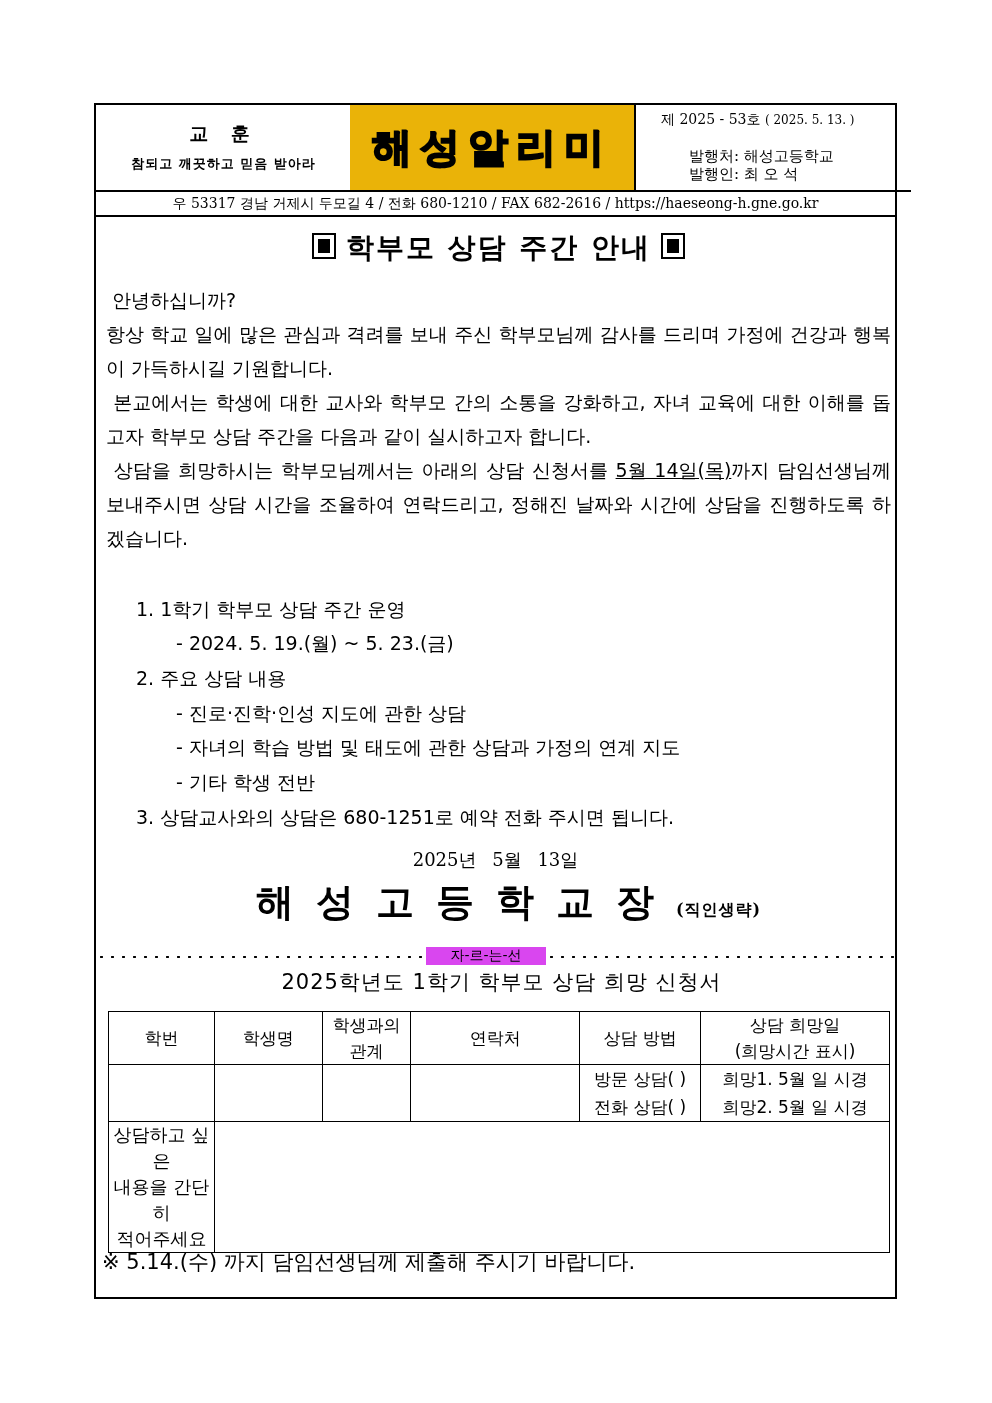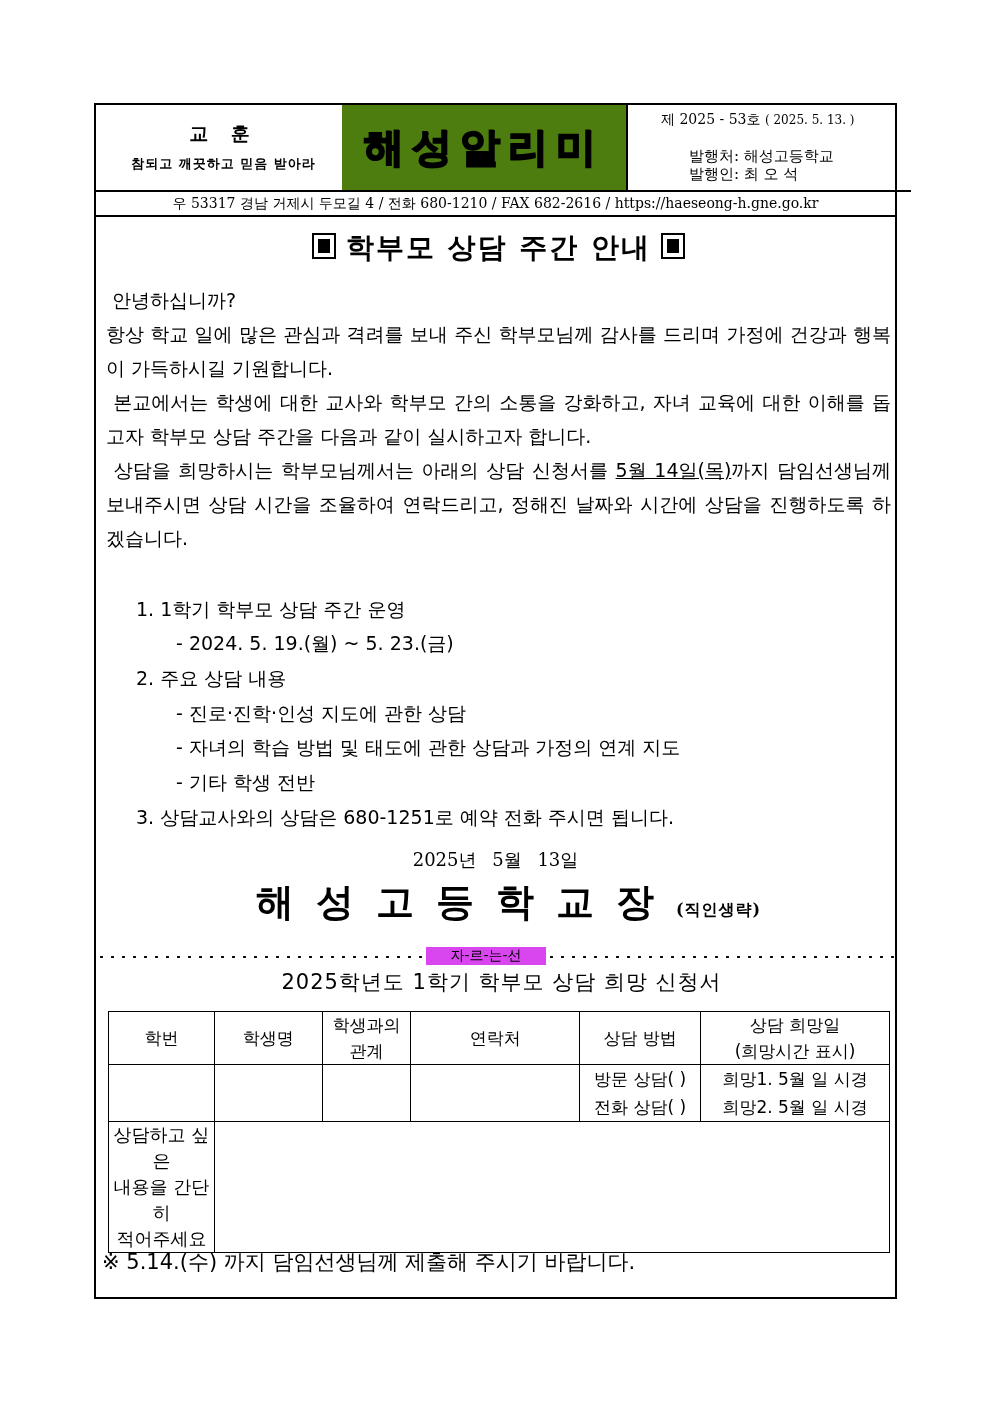--- a/index.html
+++ b/index.html
@@ -3,21 +3,21 @@
 <meta charset="utf-8">
 <style>
   html, body { margin: 0; padding: 0; background: #ffffff; }
   body { width: 992px; height: 1403px; position: relative; font-family: "DejaVu Sans", sans-serif; color: #000; }
   .page { position: absolute; left: 94px; top: 103px; width: 799px; height: 1192px; border: 2px solid #000; }
   
   .hdr { position: absolute; left: 0; top: 0; width: 815px; height: 85px; border-bottom: 2px solid #000; }
   .hdr-motto { position: absolute; left: 0; top: 0; width: 255px; height: 85px; border-right: 2px solid #000; text-align: center; }
   .motto-title { position: absolute; left: 0; right: 0; top: 16px; font-family: "DejaVu Serif", serif; font-weight: bold; font-size: 19px; letter-spacing: 8px; }
   .motto-text { position: absolute; left: 0; right: 0; top: 50px; font-family: "DejaVu Serif", serif; font-weight: bold; font-size: 13px; letter-spacing: 1px; }
-  .hdr-title { position: absolute; left: 246px; top: 0; width: 284px; height: 85px; background: #4d7c0f; border-right: 2px solid #000; display: flex; align-items: center; justify-content: center; }
+  .hdr-title { position: absolute; left: 254px; top: 0; width: 284px; height: 85px; background: #eab308; border-right: 2px solid #000; display: flex; align-items: center; justify-content: center; }
   .hdr-title span { font-family: "DejaVu Serif", serif; font-weight: 900; font-size: 40px; letter-spacing: 8px; -webkit-text-stroke: 2px #000; }
   .hdr-info { position: absolute; left: 543px; top: 0; width: 256px; height: 85px; font-family: "DejaVu Serif", serif; font-size: 15px; }
   .info-issue { position: absolute; left: 22px; top: 6px; white-space: nowrap; font-size: 14px; }
   .info-issue .small { font-size: 12px; }
   .info-pub { position: absolute; left: 50px; top: 42px; white-space: nowrap; }
   .info-person { position: absolute; left: 50px; top: 60px; white-space: nowrap; }
   .addr { position: absolute; left: 0; top: 87px; width: 799px; height: 23px; border-bottom: 2px solid #000; font-family: "DejaVu Serif", serif; font-size: 14px; text-align: center; line-height: 23px; white-space: nowrap; }
   
   .doc-title { position: absolute; left: 0; right: 0; top: 124px; text-align: center; font-size: 28px; font-weight: bold; letter-spacing: 2px; padding-left: 6px; }
   .doc-title .sq { display: inline-block; width: 20px; height: 22px; border: 2px solid #000; position: relative; vertical-align: -2px; margin: 0 10px; }

